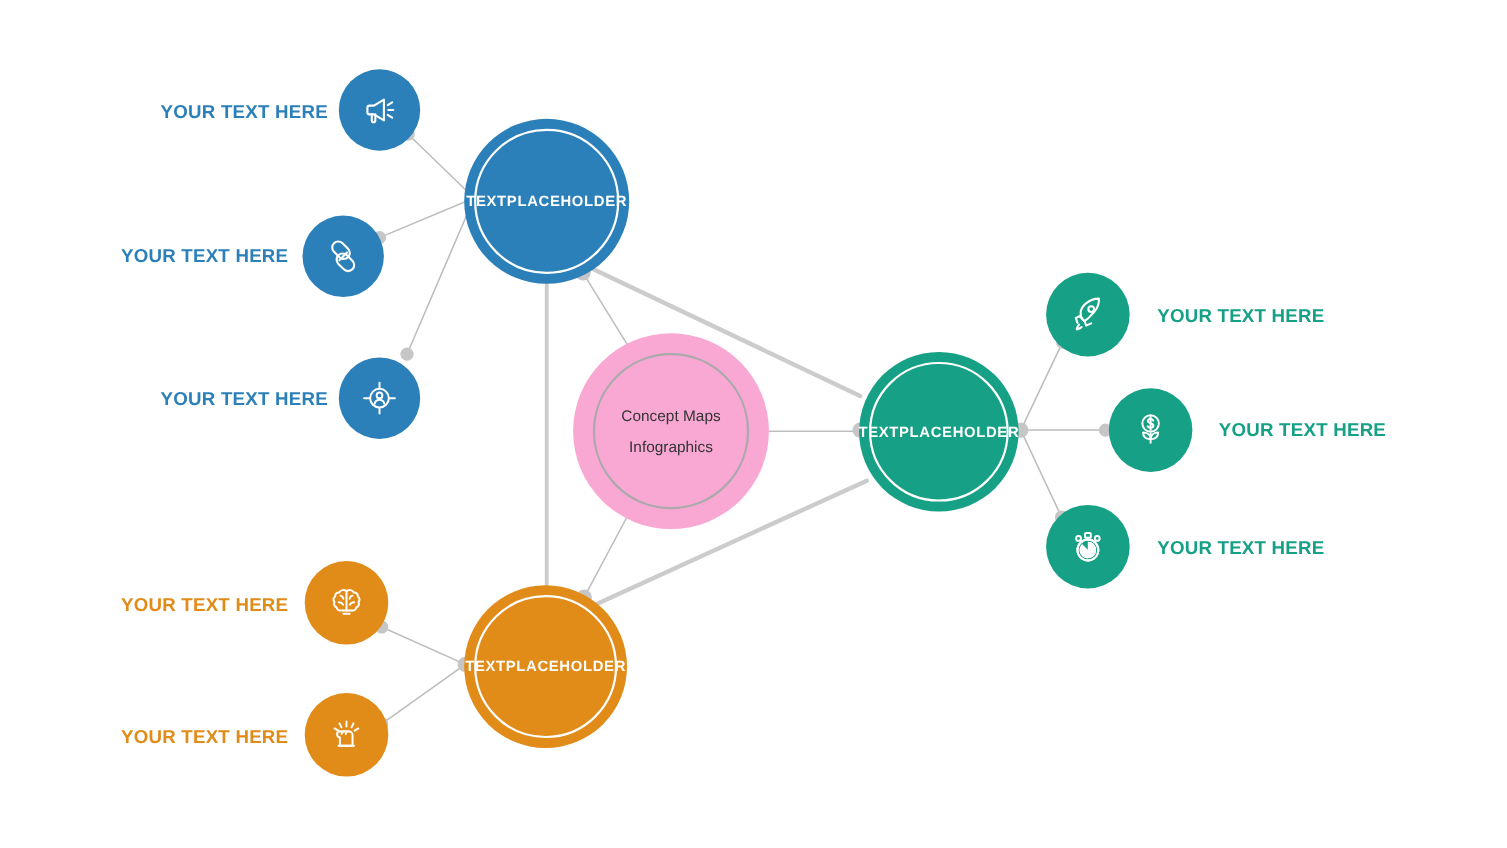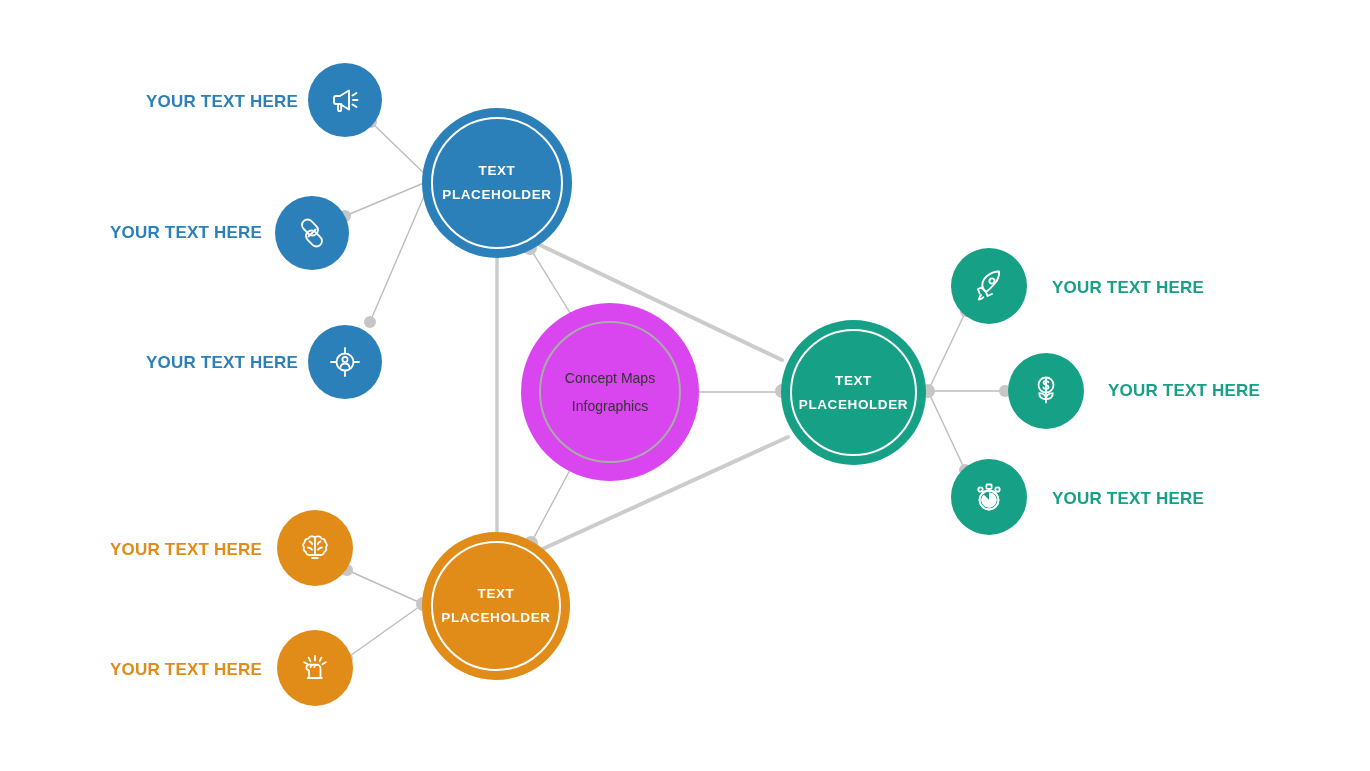--- a/index.html
+++ b/index.html
@@ -25,21 +25,21 @@
     height: 771px;
   }
 
   
   .main-node {
     position: absolute;
     border-radius: 50%;
     display: flex;
     align-items: center;
     justify-content: center;
-    flex-direction: column;
+    flex-direction: row;
     box-sizing: border-box;
     color: #ffffff;
     text-align: center;
     letter-spacing: 0.6px;
     line-height: 1.75;
     font-size: 13.5px;
     font-weight: bold;
   }
   .main-node .ring {
     position: absolute;
@@ -58,21 +58,21 @@
   }
 
   
   #center-node {
     position: absolute;
     left: 521px;
     top: 303px;
     width: 178px;
     height: 178px;
     border-radius: 50%;
-    background: #d946ef;
+    background: #f9a8d4;
     display: flex;
     align-items: center;
     justify-content: center;
   }
   #center-node .inner-ring {
     position: absolute;
     left: 18px;
     top: 18px;
     right: 18px;
     bottom: 18px;

